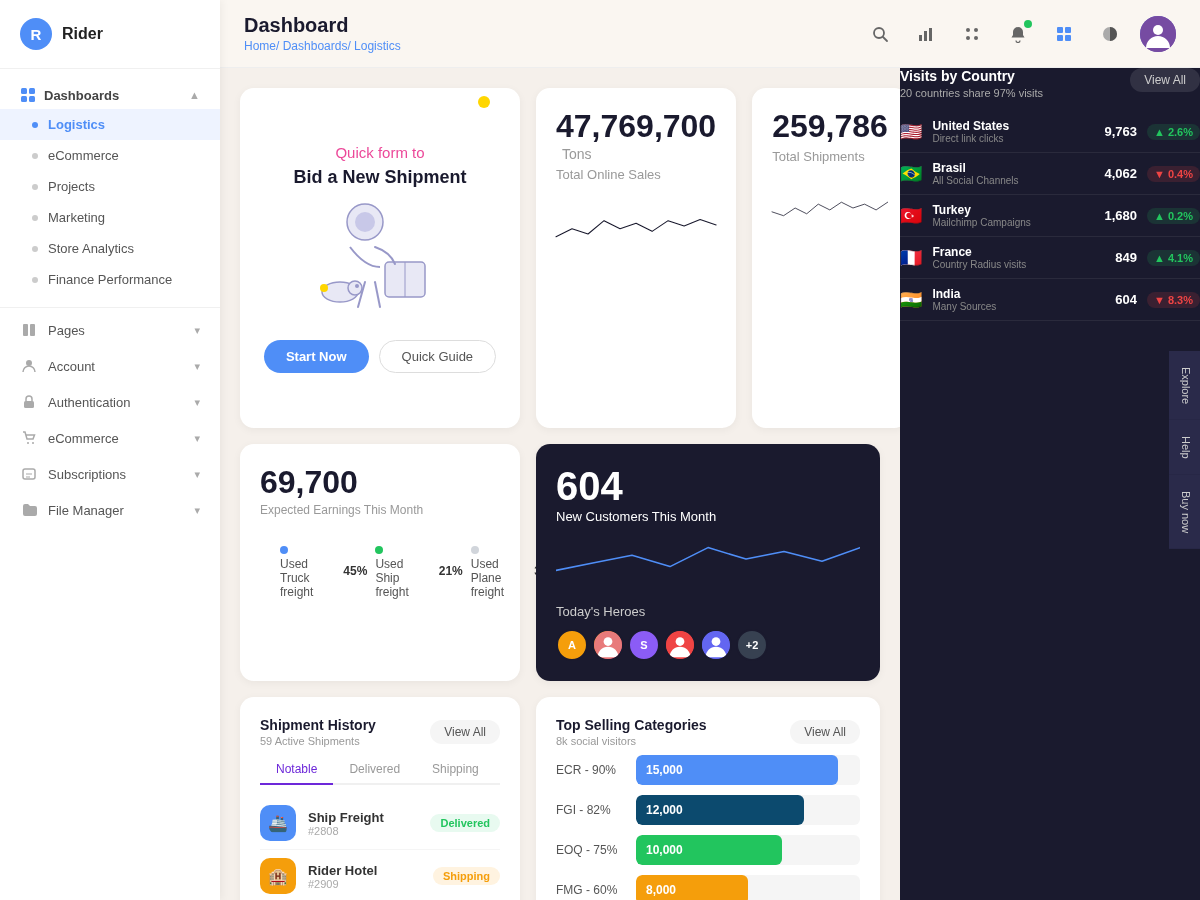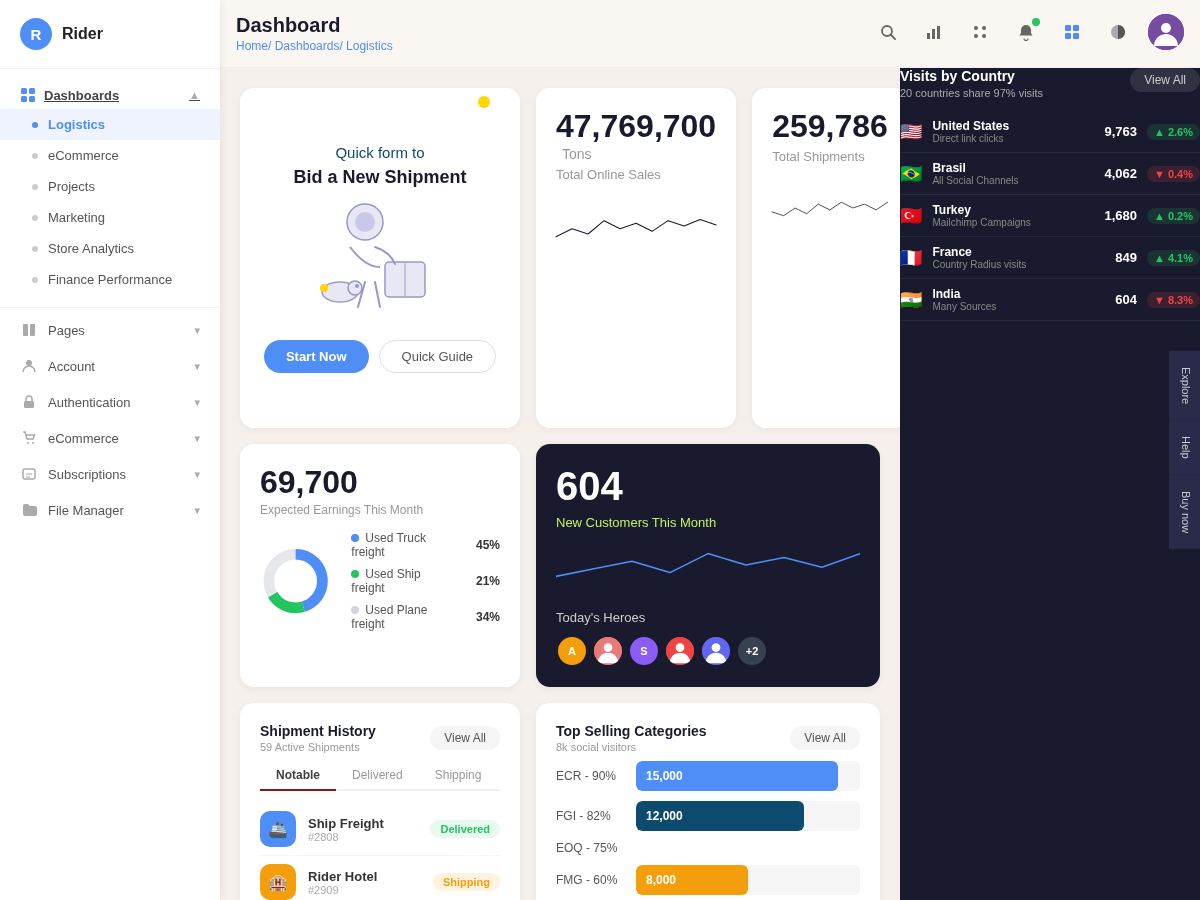--- a/index.html
+++ b/index.html
@@ -39,21 +39,20 @@
     }
     .sidebar-group-header {
       display: flex;
       align-items: center;
       justify-content: space-between;
       padding: 10px 20px 6px 20px;
       font-size: 13px;
       font-weight: 600;
       color: #444;
       cursor: pointer;
-      text-decoration: underline;
     }
     .sidebar-group-header .group-icon {
       display: inline-flex;
       align-items: center;
       gap: 8px;
     }
     .sidebar-item {
       display: flex;
       align-items: center;
       padding: 8px 20px 8px 32px;
@@ -96,23 +95,23 @@
     .main {
       flex: 1;
       display: flex;
       flex-direction: column;
       overflow: hidden;
     }
 
     
     .topbar {
       background: #faf6f1;
-      padding: 14px 16px;
-      display: flex;
-      align-items: flex-start;
+      padding: 14px 24px;
+      display: flex;
+      align-items: center;
       justify-content: space-between;
       border-bottom: 1px solid #eee;
     }
     .topbar-left .page-title { font-size: 20px; font-weight: 700; color: #1a1a2e; }
     .topbar-left .breadcrumb { font-size: 12px; color: #999; margin-top: 2px; }
     .topbar-left .breadcrumb span { color: #4f8ef7; }
     .topbar-right { display: flex; align-items: center; gap: 14px; }
     .topbar-icon {
       width: 32px; height: 32px;
       display: flex; align-items: center; justify-content: center;
@@ -159,21 +158,21 @@
     .bid-card {
       display: flex;
       flex-direction: column;
       align-items: center;
       justify-content: center;
       text-align: center;
       padding: 24px 20px;
       position: relative;
       min-height: 340px;
     }
-    .bid-card-title { font-size: 15px; color: #0c4a6e; margin-bottom: 6px; }
+    .bid-card-title { font-size: 15px; color: #ec4899; margin-bottom: 6px; }
     .bid-card-subtitle { font-size: 18px; font-weight: 700; color: #1a1a2e; margin-bottom: 4px; }
     .bid-illustration {
       width: 140px; height: 120px;
       position: relative;
       margin-bottom: 20px;
     }
     .bid-buttons { display: flex; gap: 10px; margin-top: 8px; }
     .btn-primary {
       background: #4f8ef7;
       color: #fff;
@@ -222,32 +221,32 @@
       gap: 16px;
     }
     .earnings-card { min-height: 220px; }
     .earnings-label { font-size: 12px; color: #999; margin-top: 2px; }
     .donut-area {
       display: flex;
       align-items: center;
       gap: 20px;
       margin-top: 14px;
     }
-    .donut-legend { display: flex; flex-direction: column; gap: 8px; align-items: center; }
+    .donut-legend { display: flex; flex-direction: row; gap: 8px; align-items: center; }
     .legend-item { display: flex; align-items: center; justify-content: space-between; gap: 30px; font-size: 12px; color: #555; }
     .legend-dot { width: 8px; height: 8px; border-radius: 50%; display: inline-block; margin-right: 6px; }
     .legend-pct { font-weight: 600; color: #333; }
 
     .customers-card {
       background: #1a1a2e;
       color: #fff;
       min-height: 220px;
     }
     .customers-number { font-size: 40px; font-weight: 700; color: #fff; }
-    .customers-label { font-size: 13px; color: #bef264; margin-top: 6px; }
+    .customers-label { font-size: 13px; color: #ffffff; margin-top: 0; }
     .heroes-title { font-size: 13px; color: #ccc; margin-top: 20px; margin-bottom: 10px; }
     .avatars-row { display: flex; gap: 4px; align-items: center; }
     .mini-avatar {
       width: 32px; height: 32px;
       border-radius: 50%;
       display: flex; align-items: center; justify-content: center;
       font-size: 11px; font-weight: 600;
       border: 2px solid #1a1a2e;
       color: #fff;
     }
@@ -276,21 +275,21 @@
     }
     .tabs { display: flex; gap: 0; border-bottom: 2px solid #f0f0f0; margin-bottom: 12px; }
     .tab {
       padding: 7px 16px;
       font-size: 12px;
       color: #999;
       cursor: pointer;
       border-bottom: 2px solid transparent;
       margin-bottom: -2px;
     }
-    .tab.active { color: #404040; border-bottom: 2px solid #7f1d1d; font-weight: 700; }
+    .tab.active { color: #6d28d9; border-bottom: 2px solid #6d28d9; font-weight: 400; }
     .shipment-row {
       display: flex; align-items: center; gap: 12px; padding: 8px 0; border-bottom: 1px solid #f5f5f5;
     }
     .ship-icon {
       width: 36px; height: 36px;
       background: #4f8ef7;
       border-radius: 10px;
       display: flex; align-items: center; justify-content: center;
       color: #fff; font-size: 16px;
     }
@@ -733,20 +732,23 @@
               </div>
             </div>
             <div class="bar-row">
               <span class="bar-label">FGI - 82%</span>
               <div class="bar-track">
                 <div class="bar-fill" style="width:75%;background:#0c4a6e">12,000</div>
               </div>
             </div>
             <div class="bar-row">
               <span class="bar-label">EOQ - 75%</span>
+              <div class="bar-track">
+                <div class="bar-fill" style="width:65%;background:#22c55e">10,000</div>
+              </div>
             </div>
             <div class="bar-row">
               <span class="bar-label">FMG - 60%</span>
               <div class="bar-track">
                 <div class="bar-fill" style="width:50%;background:#f59e0b">8,000</div>
               </div>
             </div>
 
           </div>
         </div>

